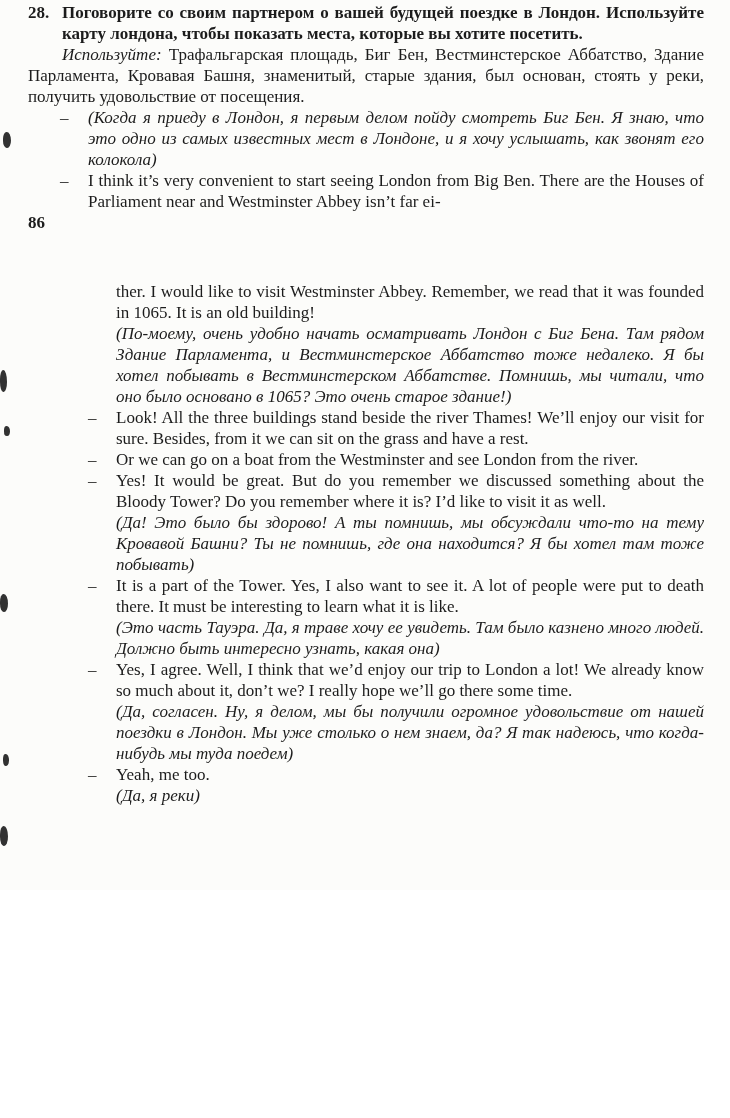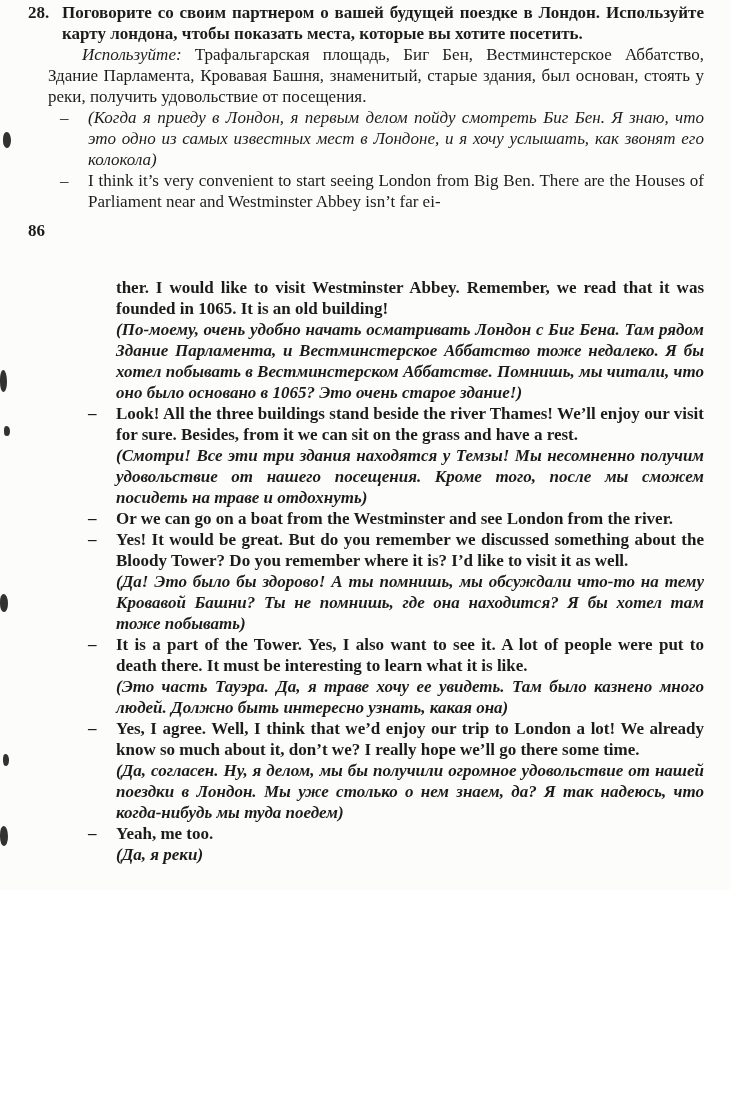--- a/index.html
+++ b/index.html
@@ -25,32 +25,32 @@
 
   
   .ex-header {
     font-weight: bold;
     padding-left: 34px;
     text-indent: -34px;
   }
   .ex-num { display: inline-block; width: 34px; text-indent: 0; }
 
   
-  .hint { text-indent: 34px; margin-left: 20px; }
+  .hint { text-indent: 34px; }
   .hint-label { font-style: italic; }
 
   
   .dlg { position: relative; padding-left: 60px; }
   .dlg .dash { position: absolute; left: 32px; top: 0; }
   .dlg .ru { font-style: italic; }
 
-  .page-num { font-weight: bold; margin-top: 8px; }
+  .page-num { font-weight: bold; margin-top: 0; }
 
   
-  .part2 { margin-top: 36px; font-weight: bold; }
+  .part2 { margin-top: 48px; }
   .part2 .dlg { padding-left: 88px; }
   .part2 .dlg .dash { left: 60px; }
 
   
   .artifact {
     position: absolute;
     background: #161616;
     border-radius: 45% 55% 50% 48%;
     opacity: 0.88;
   }
@@ -99,21 +99,20 @@
   <section class="part part2">
 
     <div class="dlg">
       <p class="en">ther. I would like to visit Westminster Abbey. Remember, we read that it was founded in 1065. It is an old building!</p>
       <p class="ru">(По-моему, очень удобно начать осматривать Лондон с Биг Бена. Там рядом Здание Парламента, и Вестминстерское Аббатство тоже недалеко. Я бы хотел побывать в Вестминстерском Аббатстве. Помнишь, мы читали, что оно было основано в 1065? Это очень старое здание!)</p>
     </div>
 
     <div class="dlg">
       <span class="dash">–</span>
       <p class="en">Look! All the three buildings stand beside the river Thames! We’ll enjoy our visit for sure. Besides, from it we can sit on the grass and have a rest.</p>
-      <p class="ru">(Смотри! Все эти три здания находятся у Темзы! Мы несомненно получим удовольствие от нашего посещения. Кроме того, после мы сможем посидеть на траве и отдохнуть)</p>
     </div>
 
     <div class="dlg">
       <span class="dash">–</span>
       <p class="en">Or we can go on a boat from the Westminster and see London from the river.</p>
     </div>
 
     <div class="dlg">
       <span class="dash">–</span>
       <p class="en">Yes! It would be great. But do you remember we discussed something about the Bloody Tower? Do you remember where it is? I’d like to visit it as well.</p>

